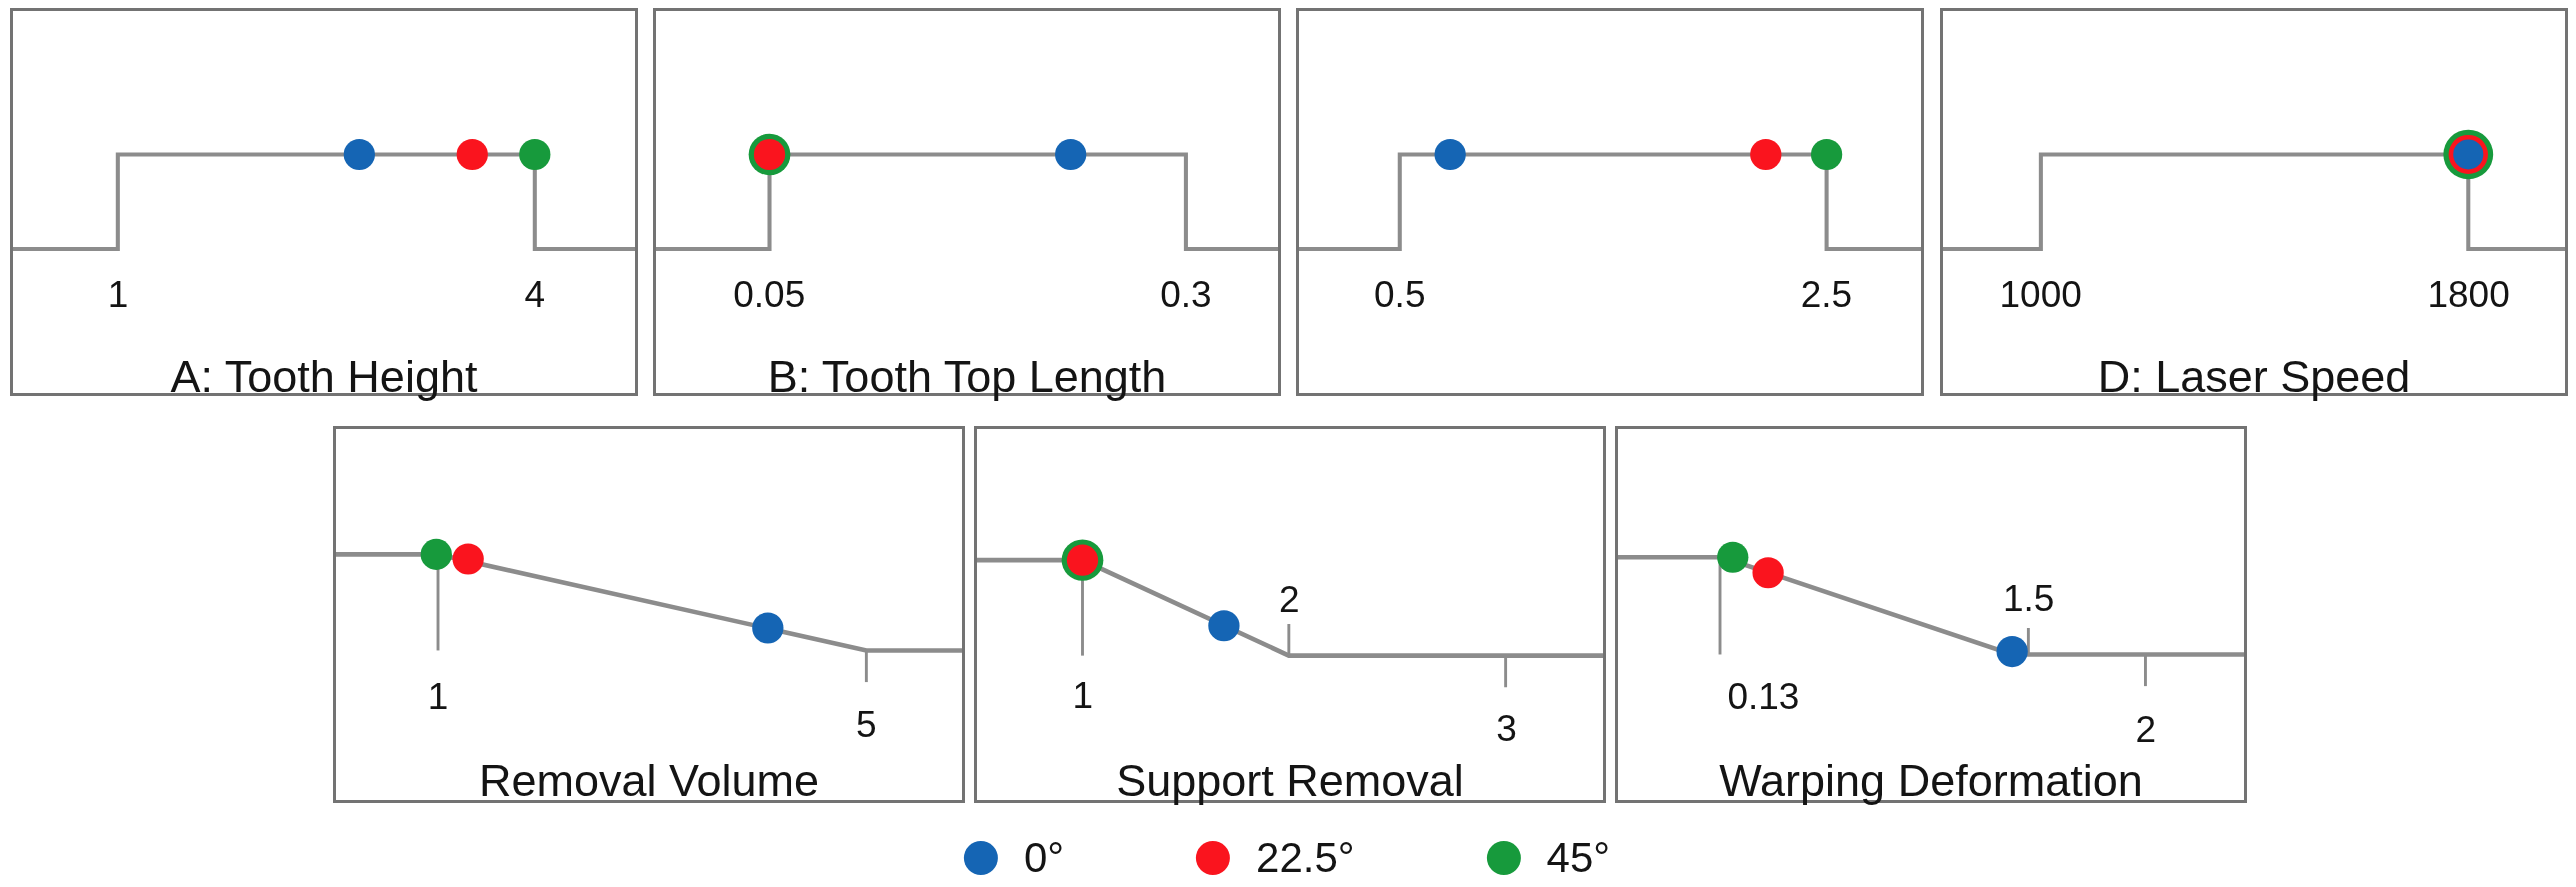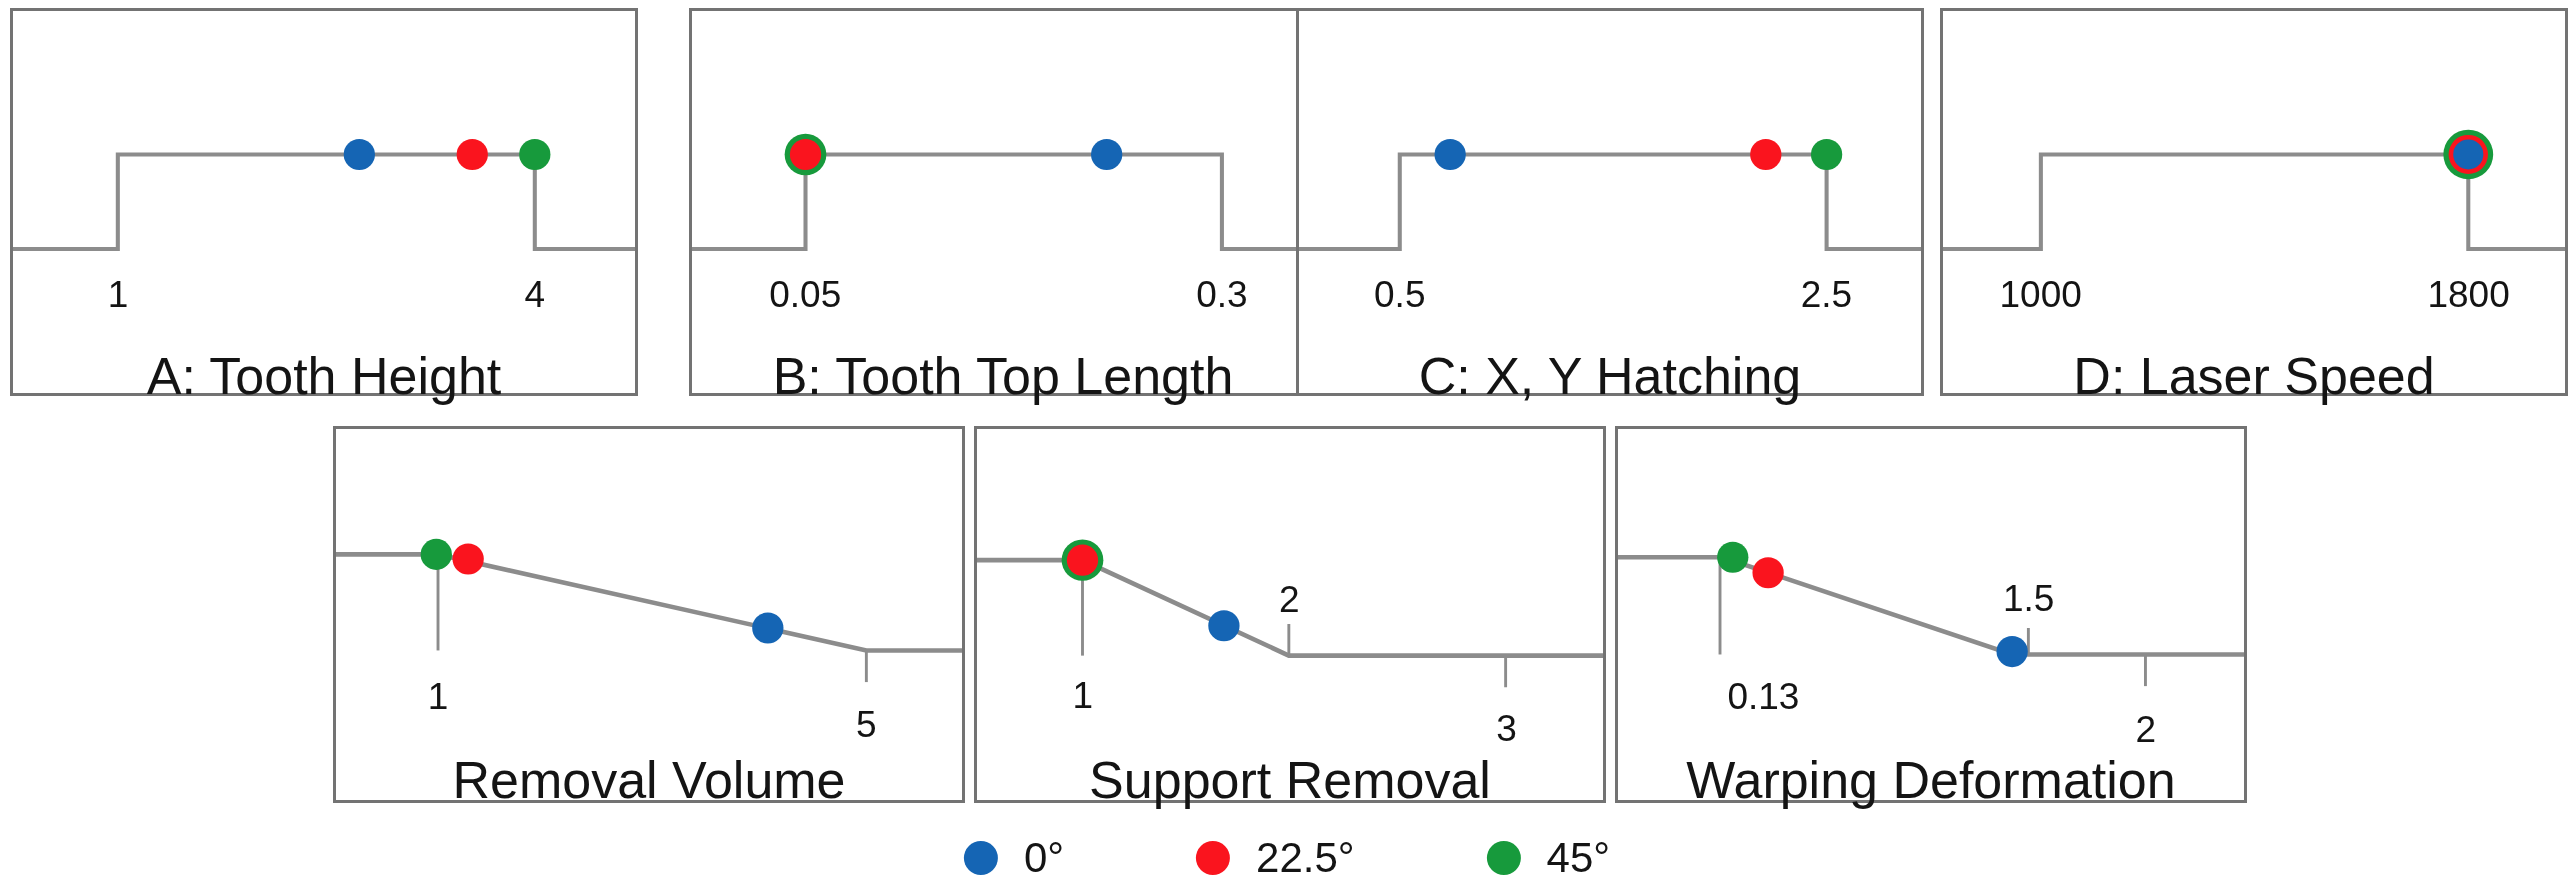--- a/index.html
+++ b/index.html
@@ -26,21 +26,21 @@
     transform:translate(-50%,-50%);
     font-size:37px;
     line-height:1;
     white-space:nowrap;
     color:#141414;
   }
   .title{
     position:absolute;
     left:50%;
     transform:translate(-50%,-50%);
-    font-size:52px;
+    font-size:45px;
     line-height:1;
     white-space:nowrap;
     color:#141414;
   }
   .panel-top .title{top:365px;}
   .panel-bottom .title{top:351px;}
   .legend{
     position:absolute;
     left:1287px;top:858px;
     transform:translate(-50%,-50%);
@@ -72,42 +72,41 @@
       <path d="M0 413 H181 V249 H901 V413 H1074" fill="none" stroke="#8c8c8c" stroke-width="7"></path>
       <circle cx="598" cy="249" r="27" fill="#1565b4"></circle>
       <circle cx="793" cy="249" r="27" fill="#fa141e"></circle>
       <circle cx="901" cy="249" r="27" fill="#179a3c"></circle>
     </svg>
   <div class="tick" style="left:16.9%;top:283px;">1</div>
   <div class="tick" style="left:83.9%;top:283px;">4</div>
   <div class="title">A: Tooth Height</div>
 </div>
 
-<div class="panel panel-top" id="p-toothTop" style="left:653px;top:7.6px;width:628px;height:388px;margin-left:36px;">
+<div class="panel panel-top" id="p-toothTop" style="left:653px;top:7.6px;width:628px;height:388px;">
   <svg class="shape" viewBox="0 0 1074 663" preserveAspectRatio="none">
       <path d="M0 413 H196 V249 H915 V413 H1074" fill="none" stroke="#8c8c8c" stroke-width="7"></path>
       <circle cx="196" cy="249" r="36" fill="#179a3c"></circle>
       <circle cx="196" cy="249" r="27" fill="#fa141e"></circle>
       <circle cx="716" cy="249" r="27" fill="#1565b4"></circle>
     </svg>
   <div class="tick" style="left:18.2%;top:283px;">0.05</div>
   <div class="tick" style="left:85.2%;top:283px;">0.3</div>
   <div class="title">B: Tooth Top Length</div>
 </div>
 
 <div class="panel panel-top" id="p-hatching" style="left:1296px;top:7.6px;width:628px;height:388px;padding-left:46px;">
   <svg class="shape" viewBox="0 0 1074 663" preserveAspectRatio="none">
       <path d="M0 413 H174 V249 H911 V413 H1074" fill="none" stroke="#8c8c8c" stroke-width="7"></path>
       <circle cx="261" cy="249" r="27" fill="#1565b4"></circle>
       <circle cx="806" cy="249" r="27" fill="#fa141e"></circle>
       <circle cx="911" cy="249" r="27" fill="#179a3c"></circle>
     </svg>
   <div class="tick" style="left:16.2%;top:283px;">0.5</div>
   <div class="tick" style="left:84.8%;top:283px;">2.5</div>
-  <div class="title">C: X, Y Hatching</div>
 </div>
 
 <div class="panel panel-top" id="p-laserSpeed" style="left:1940px;top:7.6px;width:628px;height:388px;">
   <svg class="shape" viewBox="0 0 1074 663" preserveAspectRatio="none">
       <path d="M0 413 H169 V249 H907 V413 H1074" fill="none" stroke="#8c8c8c" stroke-width="7"></path>
       <circle cx="907" cy="249" r="43" fill="#179a3c"></circle>
       <circle cx="907" cy="249" r="34" fill="#fa141e"></circle>
       <circle cx="907" cy="249" r="26" fill="#1565b4"></circle>
     </svg>
   <div class="tick" style="left:15.7%;top:283px;">1000</div>

